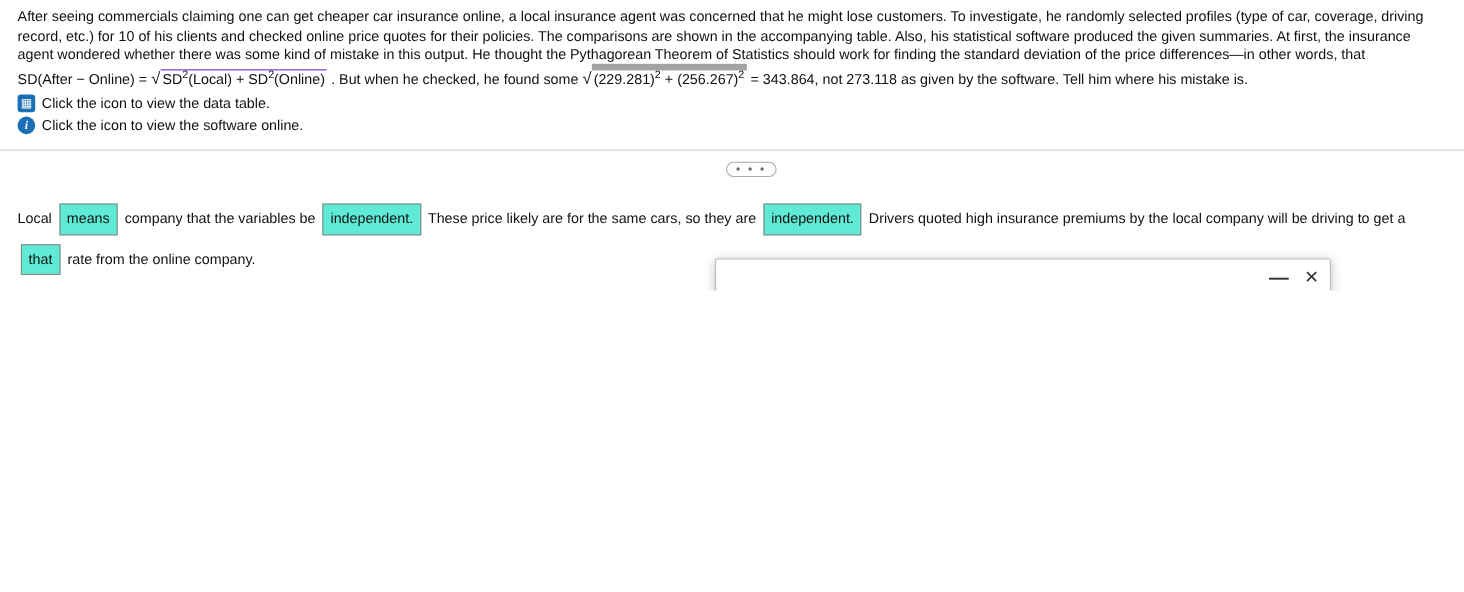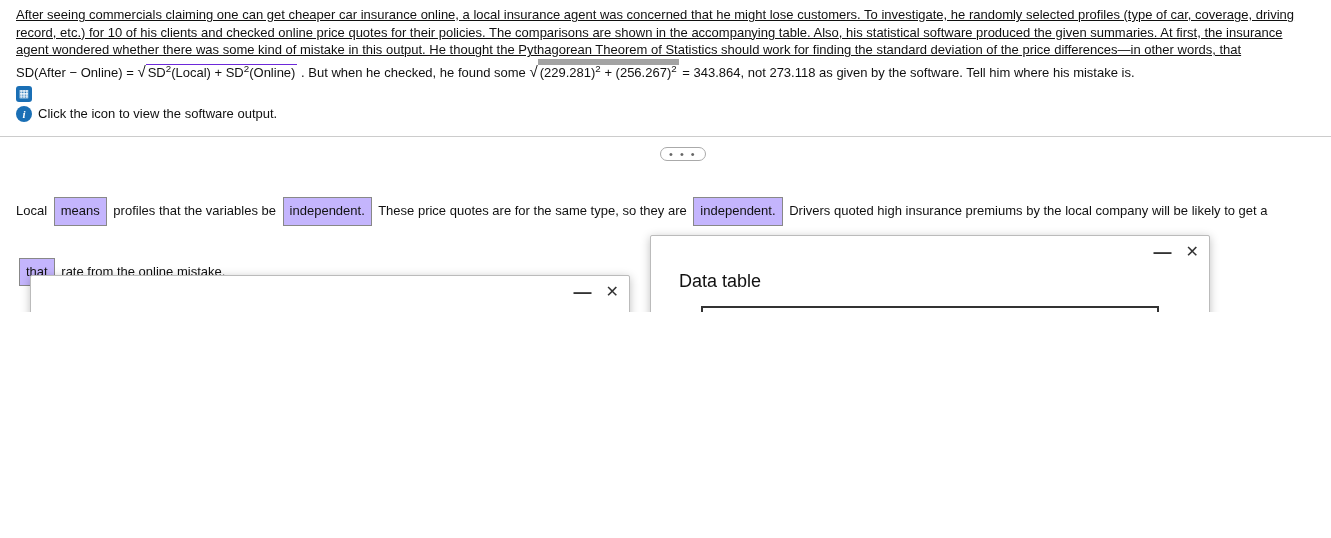--- a/index.html
+++ b/index.html
@@ -9,21 +9,20 @@
     font-family: Arial, Helvetica, sans-serif;
     font-size: 13px;
     color: #111;
     background: #fff;
     width: 1331px;
     position: relative;
   }
   .top-text {
     padding: 6px 16px 2px 16px;
     line-height: 1.35;
-    text-decoration: underline;
   }
   .formula-line {
     padding: 2px 16px 4px 16px;
   }
   .link-row {
     display: flex;
     align-items: center;
     gap: 6px;
     padding: 2px 16px;
     color: #005a9e;
@@ -45,22 +44,22 @@
     letter-spacing:2px;
   }
   .answer-area {
     padding: 44px 16px 10px 16px;
     line-height: 1.9;
   }
   .sel-box {
     display:inline-block;
     border:1px solid #888;
     padding:1px 6px;
-    margin:16px 3px;
-    background:#c4b5fd;
+    margin:4px 3px;
+    background:#5eead4;
   }
   
   .dialog {
     position:absolute;
     background:#fff;
     border:1px solid #bbb;
     box-shadow:0 2px 10px rgba(0,0,0,.25);
     border-radius:2px;
   }
   .dlg-head {
@@ -130,40 +129,41 @@
   </span>
   <span>. But when he checked, he found some </span>
   <span style="white-space:nowrap">
     <span style="font-size:15px">√</span><span style="border-top:6px solid #a3a3a3;padding:0 2px">(229.281)<sup>2</sup> + (256.267)<sup>2</sup></span>
   </span>
   <span> = 343.864, not 273.118 as given by the software. Tell him where his mistake is.</span>
 </div>
 
 <div class="link-row">
   <span class="icon-box icon-table">▦</span>
+  <span style="color:#111">Click the icon to view the data table.</span>
 </div>
 <div class="link-row">
   <span class="icon-box icon-info">i</span>
-  <span style="color:#111">Click the icon to view the software output.</span>
+  <span style="color:#111">Click the icon to view the software online.</span>
 </div>
 
 <hr class="divider">
 <div class="ellipsis-badge">• • •</div>
 
 <div class="answer-area">
   <span>Local</span>
   <span class="sel-box">means</span>
-  <span>profiles that the variables be</span>
+  <span>company that the variables be</span>
   <span class="sel-box">independent.</span>
-  <span>These price quotes are for the same type, so they are</span>
+  <span>These price likely are for the same cars, so they are</span>
   <span class="sel-box">independent.</span>
-  <span>Drivers quoted high insurance premiums by the local company will be likely to get a</span>
+  <span>Drivers quoted high insurance premiums by the local company will be driving to get a</span>
   <br>
   <span class="sel-box">that</span>
-  <span>rate from the online mistake.</span>
+  <span>rate from the online company.</span>
 </div>
 
 <div class="dialog soft-out">
   <div class="dlg-head">
     <span></span>
     <span class="dlg-ctrl">
       <span class="dlg-min">—</span>
       <span class="dlg-close">✕</span>
     </span>
   </div>

